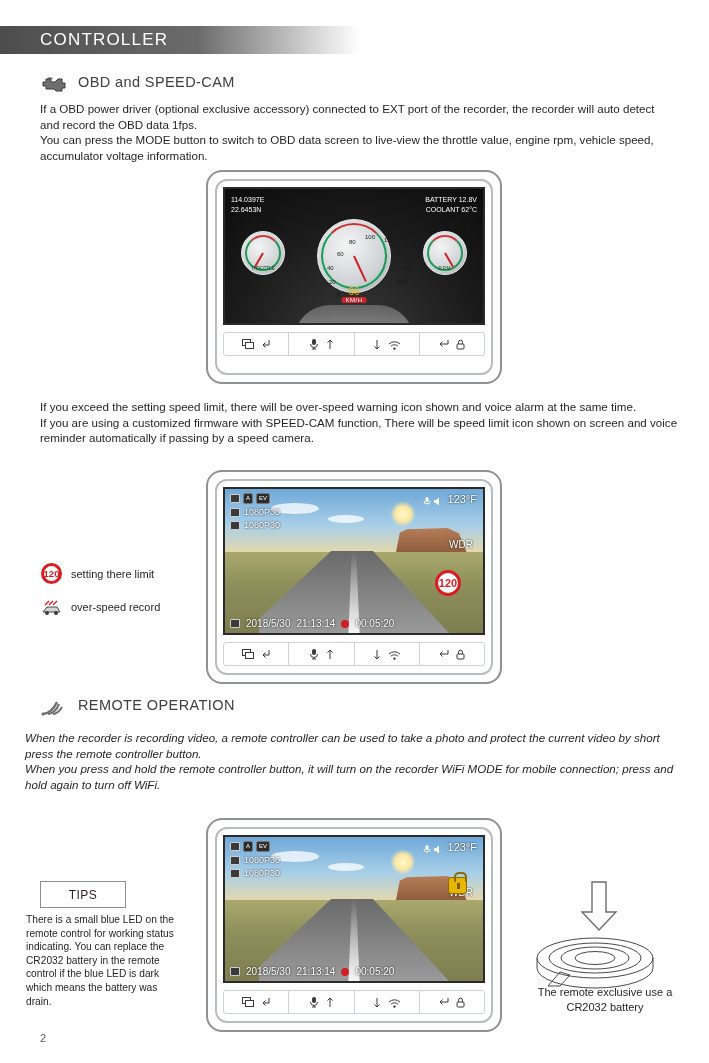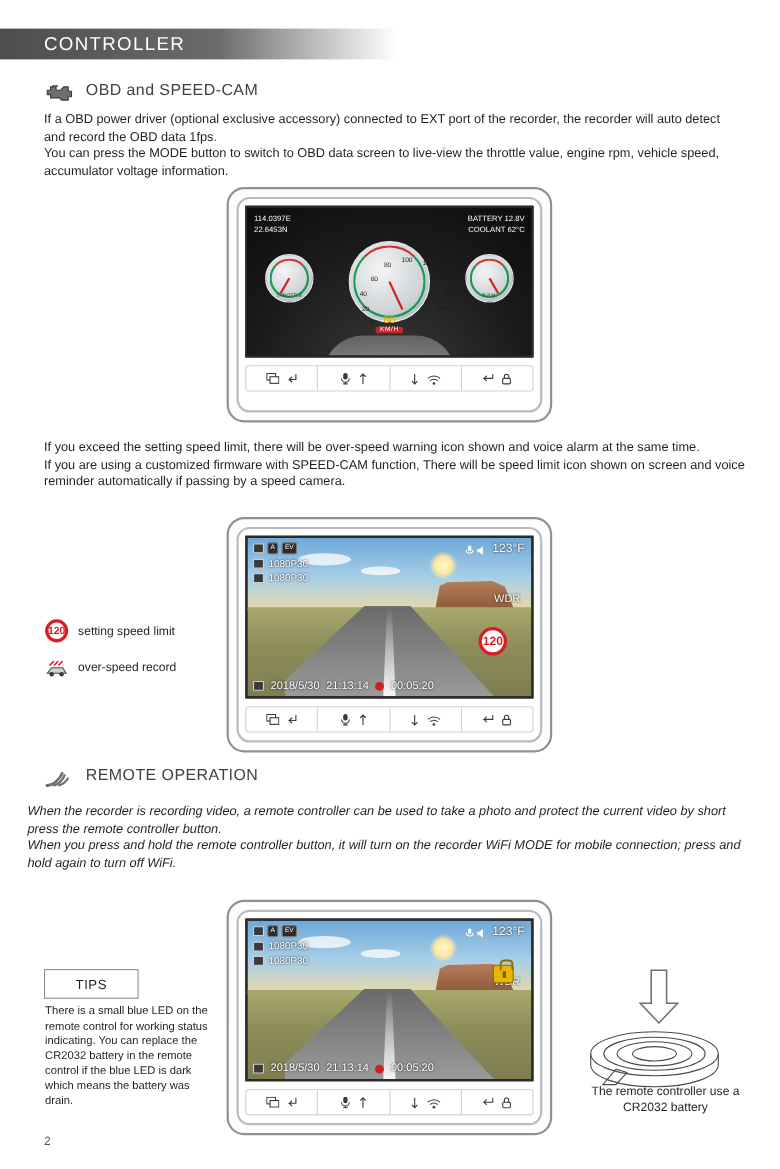--- a/index.html
+++ b/index.html
@@ -232,21 +232,21 @@
   #remote-title { left:78px; top:697px; }
   #remote-icon { left:40px; top:698px; width:28px; height:18px; }
   #para3 { left:25px; top:730px; width:650px;font-style:italic; }
 
   
   #tips-box {
     left:40px; top:881px; width:86px; height:27px;
     border:1px solid #8c8f91; display:flex; align-items:center; justify-content:center;
     font-size:12px; letter-spacing:.5px;
   }
-  #tips-text { left:41px; top:913px; width:154px; font-size:10.2px; line-height:13.6px; }
+  #tips-text { left:26px; top:913px; width:154px; font-size:10.2px; line-height:13.6px; }
 
   
   #battery-wrap { left:508px; top:880px; width:175px; height:120px; }
   #battery-cap { left:520px; top:985px; width:170px; font-size:11px; line-height:15px; text-align:center;}
 
   
   #page-num { left:40px; top:1032px; font-size:11px; color:#58595b; }
 </style>
 </head>
 <body>
@@ -364,21 +364,21 @@
       </div>
     </div>
   </div>
 </div>
 
 <div class="abs body-text" id="para2" style="white-space:pre-line">If you exceed the setting speed limit, there will be over-speed warning icon shown and voice alarm at the same time.
 If you are using a customized firmware with SPEED-CAM function, There will be speed limit icon shown on screen and voice reminder automatically if passing by a speed camera.</div>
 
 <div class="legend-row" style="left:41px; top:563px;">
   <div class="badge-120">120</div>
-  <div class="legend-txt">setting speed limit</div>
+  <div class="legend-txt">setting there limit</div>
 </div>
 <div class="legend-row" style="left:41px; top:598px;">
   <div style="width:21px;height:18px;position:relative;">
     <svg width="21" height="18" viewBox="0 0 21 18">
       <path d="M2 14 h17 l-3 -5 H6 z" fill="#cfd3d6" stroke="#4a4a4a"></path>
       <circle cx="6" cy="15" r="2" fill="#3a3a3a"></circle>
       <circle cx="15" cy="15" r="2" fill="#3a3a3a"></circle>
       <path d="M4 7 L8 3 M8 7 L12 3 M12 7 L16 3" stroke="#d81f26" stroke-width="1.4" fill="none"></path>
     </svg>
   </div>
@@ -597,15 +597,15 @@
 
     <ellipse cx="87" cy="78" rx="58" ry="20" fill="none" stroke="#4a4a4a"></ellipse>
     <ellipse cx="87" cy="78" rx="46" ry="15" fill="none" stroke="#4a4a4a"></ellipse>
     <ellipse cx="87" cy="78" rx="34" ry="11" fill="none" stroke="#4a4a4a"></ellipse>
     <ellipse cx="87" cy="78" rx="20" ry="6.5" fill="none" stroke="#4a4a4a"></ellipse>
     <path d="M29 78 v10 a58 20 0 0 0 116 0 v-10" fill="none" stroke="#4a4a4a"></path>
 
     <path d="M52 92 l-12 14 h12 l10 -11 z" fill="none" stroke="#4a4a4a"></path>
   </svg>
 </div>
-<div class="abs" id="battery-cap">The remote controller use a CR2032 battery</div>
+<div class="abs" id="battery-cap">The remote exclusive use a CR2032 battery</div>
 
 <div class="abs" id="page-num">2</div>
 
 </body></html>

